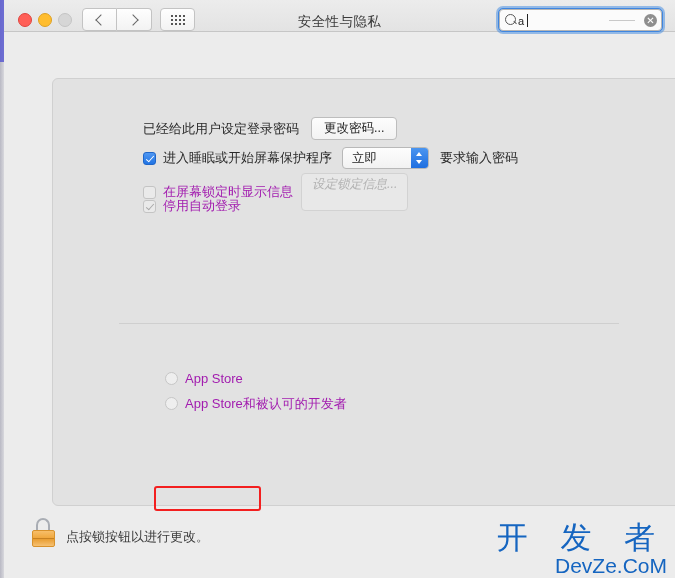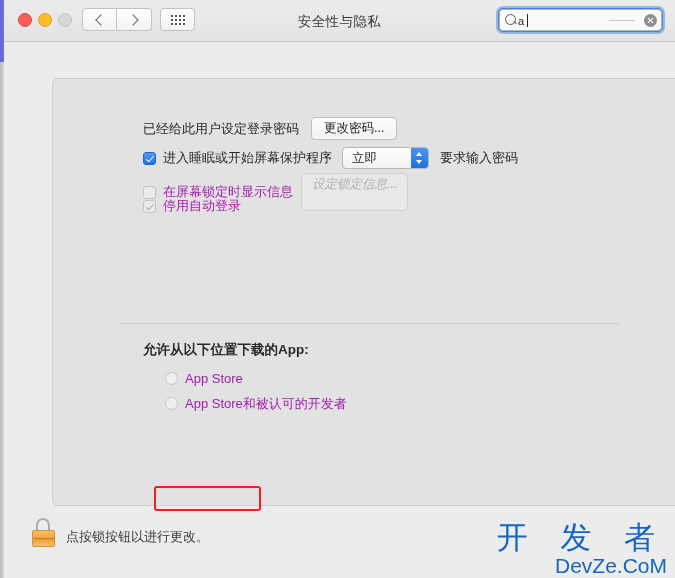--- a/index.html
+++ b/index.html
@@ -37,21 +37,21 @@
     left: 0; top: 0;
     width: 4px; height: 62px;
     background: #5a5ad0;
     opacity: .85;
   }
 
   
   #titlebar {
     position: absolute;
     left: 4px; top: 0;
-    width: 671px; height: 42px;
+    width: 671px; height: 32px;
     background: linear-gradient(to bottom, #ececec 0%, #e3e3e3 100%);
     border-bottom: 1px solid #c6c6c6;
     box-sizing: border-box;
   }
 
   .traffic {
     position: absolute;
     top: 13px;
     width: 12px; height: 12px;
     border-radius: 50%;
@@ -505,21 +505,20 @@
       <span id="setlock-btn">设定锁定信息...</span>
     </div>
 
     <div class="row" id="autologin-row">
       <span class="cbox dim checked"></span>
       <span class="lbl dim">停用自动登录</span>
     </div>
 
     <div id="divider"></div>
 
-    <div id="dl-title">允许从以下位置下载的App:</div>
 
     <div id="radio-group">
       <div class="radio-row">
         <span class="rbtn"></span>
         <span class="lbl dim">App Store</span>
       </div>
       <div class="radio-row">
         <span class="rbtn"></span>
         <span class="lbl dim">App Store和被认可的开发者</span>
       </div>

